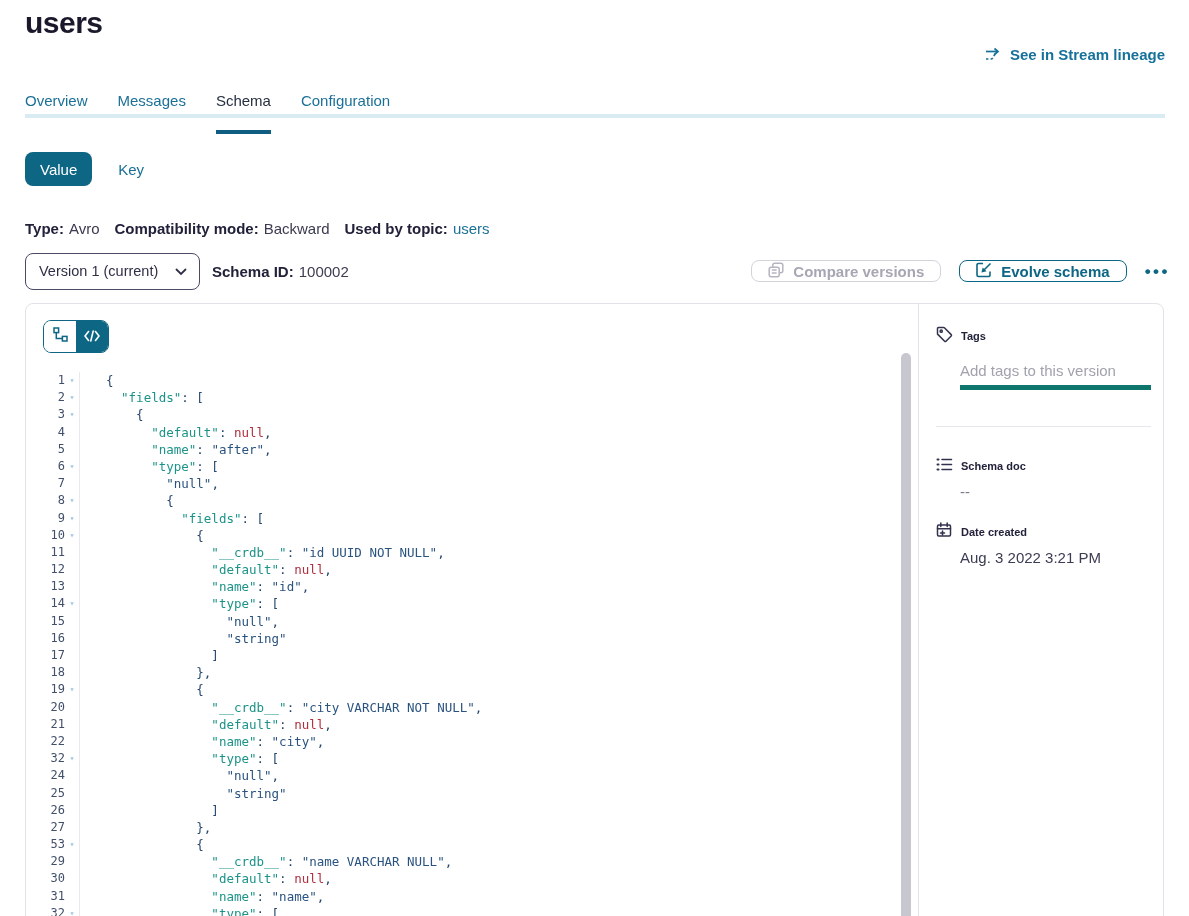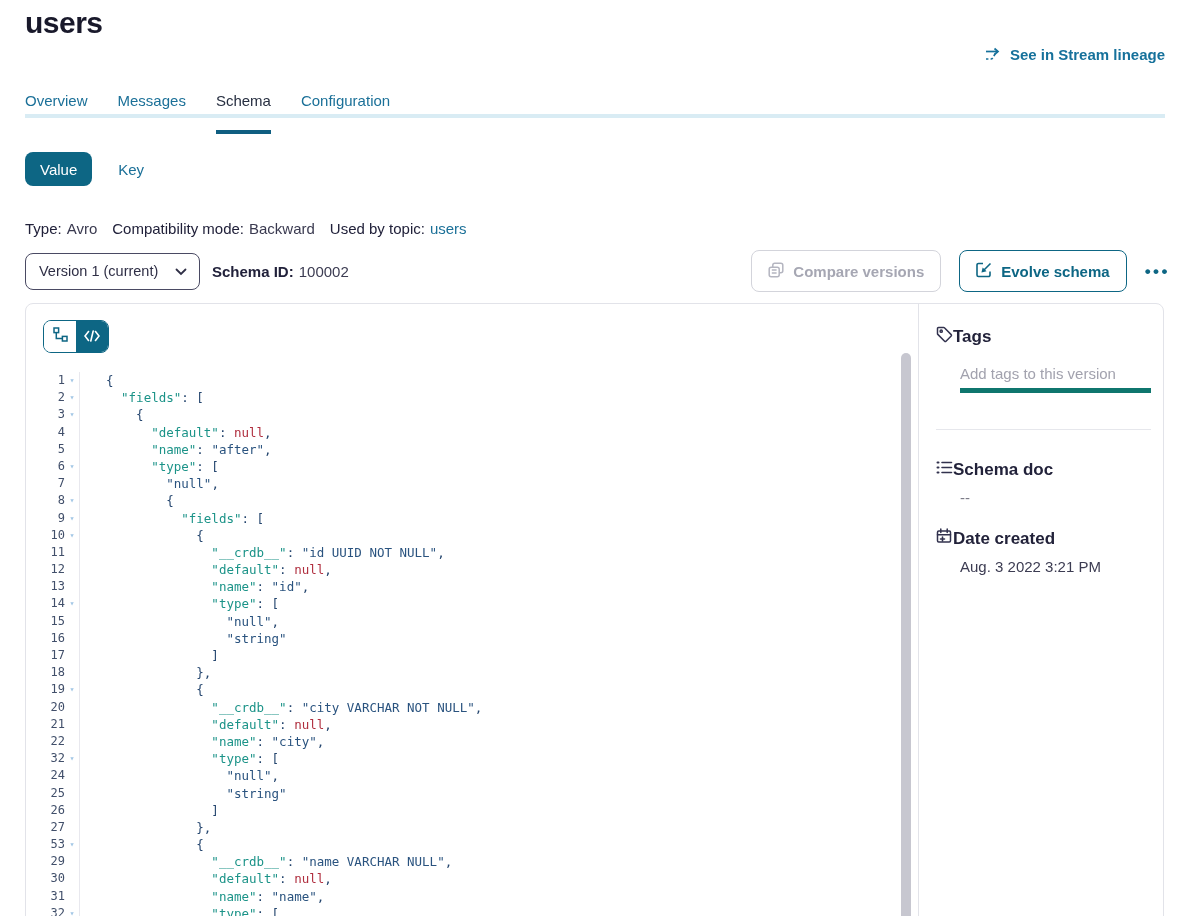--- a/index.html
+++ b/index.html
@@ -20,33 +20,33 @@
   .tab-track { position: absolute; left: 25px; right: 24px; top: 114px; height: 4px; background: #d9ecf4; z-index: 1; }
 
   
   .vk-row { position: absolute; left: 25px; top: 152px; display: flex; align-items: center; }
   .value-btn { height: 34px; padding: 0 15px; background: #0d6684; color: #fff; border: none; border-radius: 8px;
                font-size: 15px; font-family: inherit; cursor: pointer; }
   .key-link { margin-left: 26px; color: #1b7098; font-size: 15px; cursor: pointer; }
 
   
   .meta-row { position: absolute; left: 25px; top: 220px; display: flex; gap: 15px; font-size: 15px; }
-  .meta-item .lbl { font-weight: 400; color: #21213a; margin-right: 5px; }
+  .meta-item .lbl { font-weight: 700; color: #21213a; margin-right: 5px; }
   .meta-item .val { color: #3a3a50; }
   .meta-item .val.link { color: #1b7098; cursor: pointer; }
 
   
   .version-row { position: absolute; left: 25px; right: 17px; top: 252px; height: 38px; display: flex; align-items: center; }
   .version-select { width: 175px; height: 37px; border: 1px solid #4a4a63; border-radius: 8px; display: flex; align-items: center;
                     justify-content: space-between; padding: 0 12px 0 13px; font-size: 14.5px; color: #2f2f46; cursor: pointer; background: #fff; }
   .schema-id { margin-left: 12px; font-size: 15px; }
   .schema-id .lbl { font-weight: 700; color: #21213a; }
   .schema-id .val { color: #3c3c52; margin-left: 5px; }
   .version-actions { margin-left: auto; display: flex; align-items: center; }
-  .btn { height: 42px; border-radius: 8px; background: #fff; display: flex; align-items: center; gap: 9px; padding: 0 16px;
+  .btn { height: 22px; border-radius: 8px; background: #fff; display: flex; align-items: center; gap: 9px; padding: 0 16px;
          font-size: 15px; font-weight: 600; font-family: inherit; cursor: pointer; }
   .btn-compare { border: 1px solid #d3d4db; color: #a6a7b3; margin-right: 18px; cursor: default; }
   .btn-evolve { border: 1px solid #0d6684; color: #0d6684; margin-right: 16px; }
   .more-menu { color: #0d6684; font-size: 17px; letter-spacing: 2.5px; font-weight: 700; cursor: pointer; padding: 4px 2px; line-height: 1; }
 
   
   .panel { position: absolute; left: 25px; top: 303px; width: 1139px; height: 630px; border: 1px solid #e2e3e9;
            border-radius: 8px; display: flex; background: #fff; }
   .code-pane { width: 893px; flex: none; border-right: 1px solid #e2e3e9; position: relative; padding-top: 16px; }
 
@@ -64,21 +64,21 @@
   .tok-key { color: #1b9388; }
   .tok-str { color: #2a537f; }
   .tok-null { color: #b02f3f; }
   .tok-punc { color: #24456e; }
 
   .v-scrollbar { position: absolute; right: 7px; top: 49px; width: 10px; bottom: 0; }
   .v-thumb { position: absolute; top: 0; left: 0; width: 10px; height: 600px; background: #c7c7d0; border-radius: 5px; }
 
   
   .sidebar { flex: 1; padding: 22px 20px 0 17px; }
-  .side-head { display: flex; align-items: center; font-size: 17px; font-weight: 700; color: #22223a; }
+  .side-head { display: flex; align-items: center; gap: 8px; font-size: 11px; font-weight: 700; color: #22223a; }
   .side-head svg { flex: none; color: #32324e; }
   .tags-input { display: block; margin: 17px 0 0 24px; width: 191px; border: none; border-bottom: 5px solid #0f766e;
                 padding: 0 0 6px 0; font-size: 15px; font-family: inherit; color: #333348; background: transparent; outline: none; }
   .tags-input::placeholder { color: #a2a2ae; }
   .side-divider { border: none; border-top: 1px solid #e6e7ec; margin: 36px 0 0 0; }
   .sec-doc { margin-top: 29px; }
   .sec-date { margin-top: 22px; }
   .side-val { margin: 8px 0 0 24px; font-size: 15px; color: #3c3c52; }
   .side-val.muted { color: #7c7c88; }
 </style>

